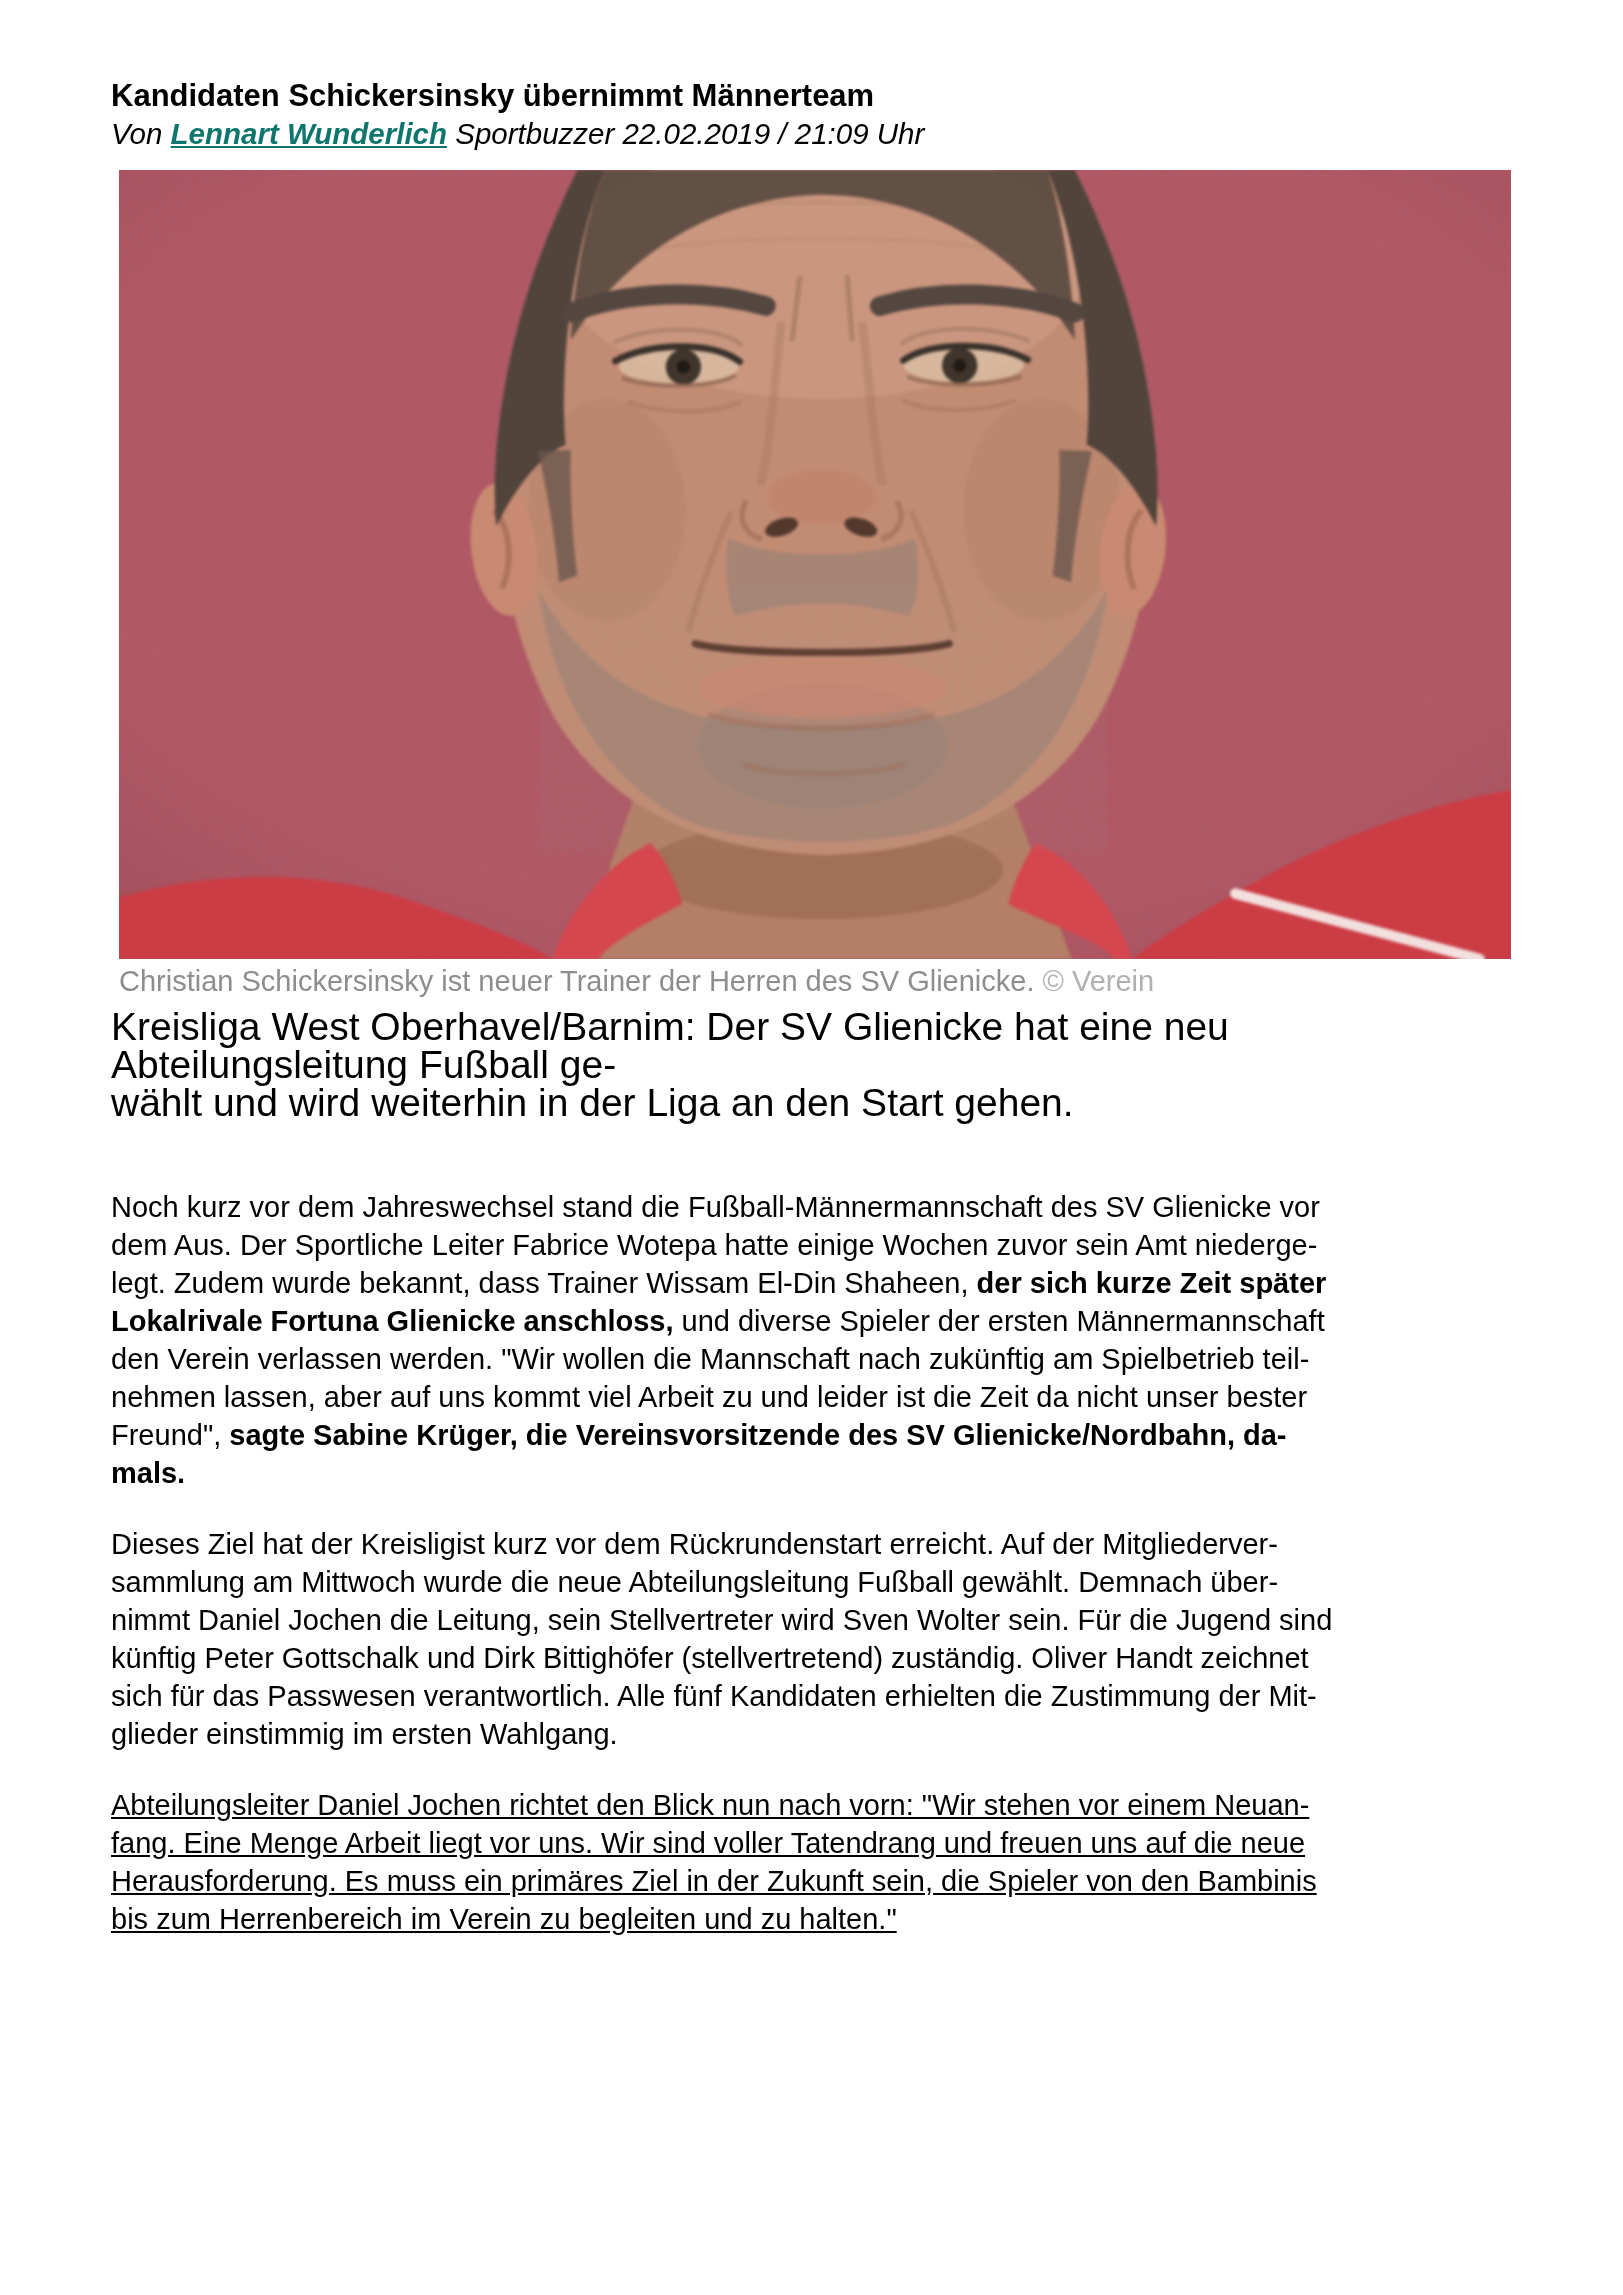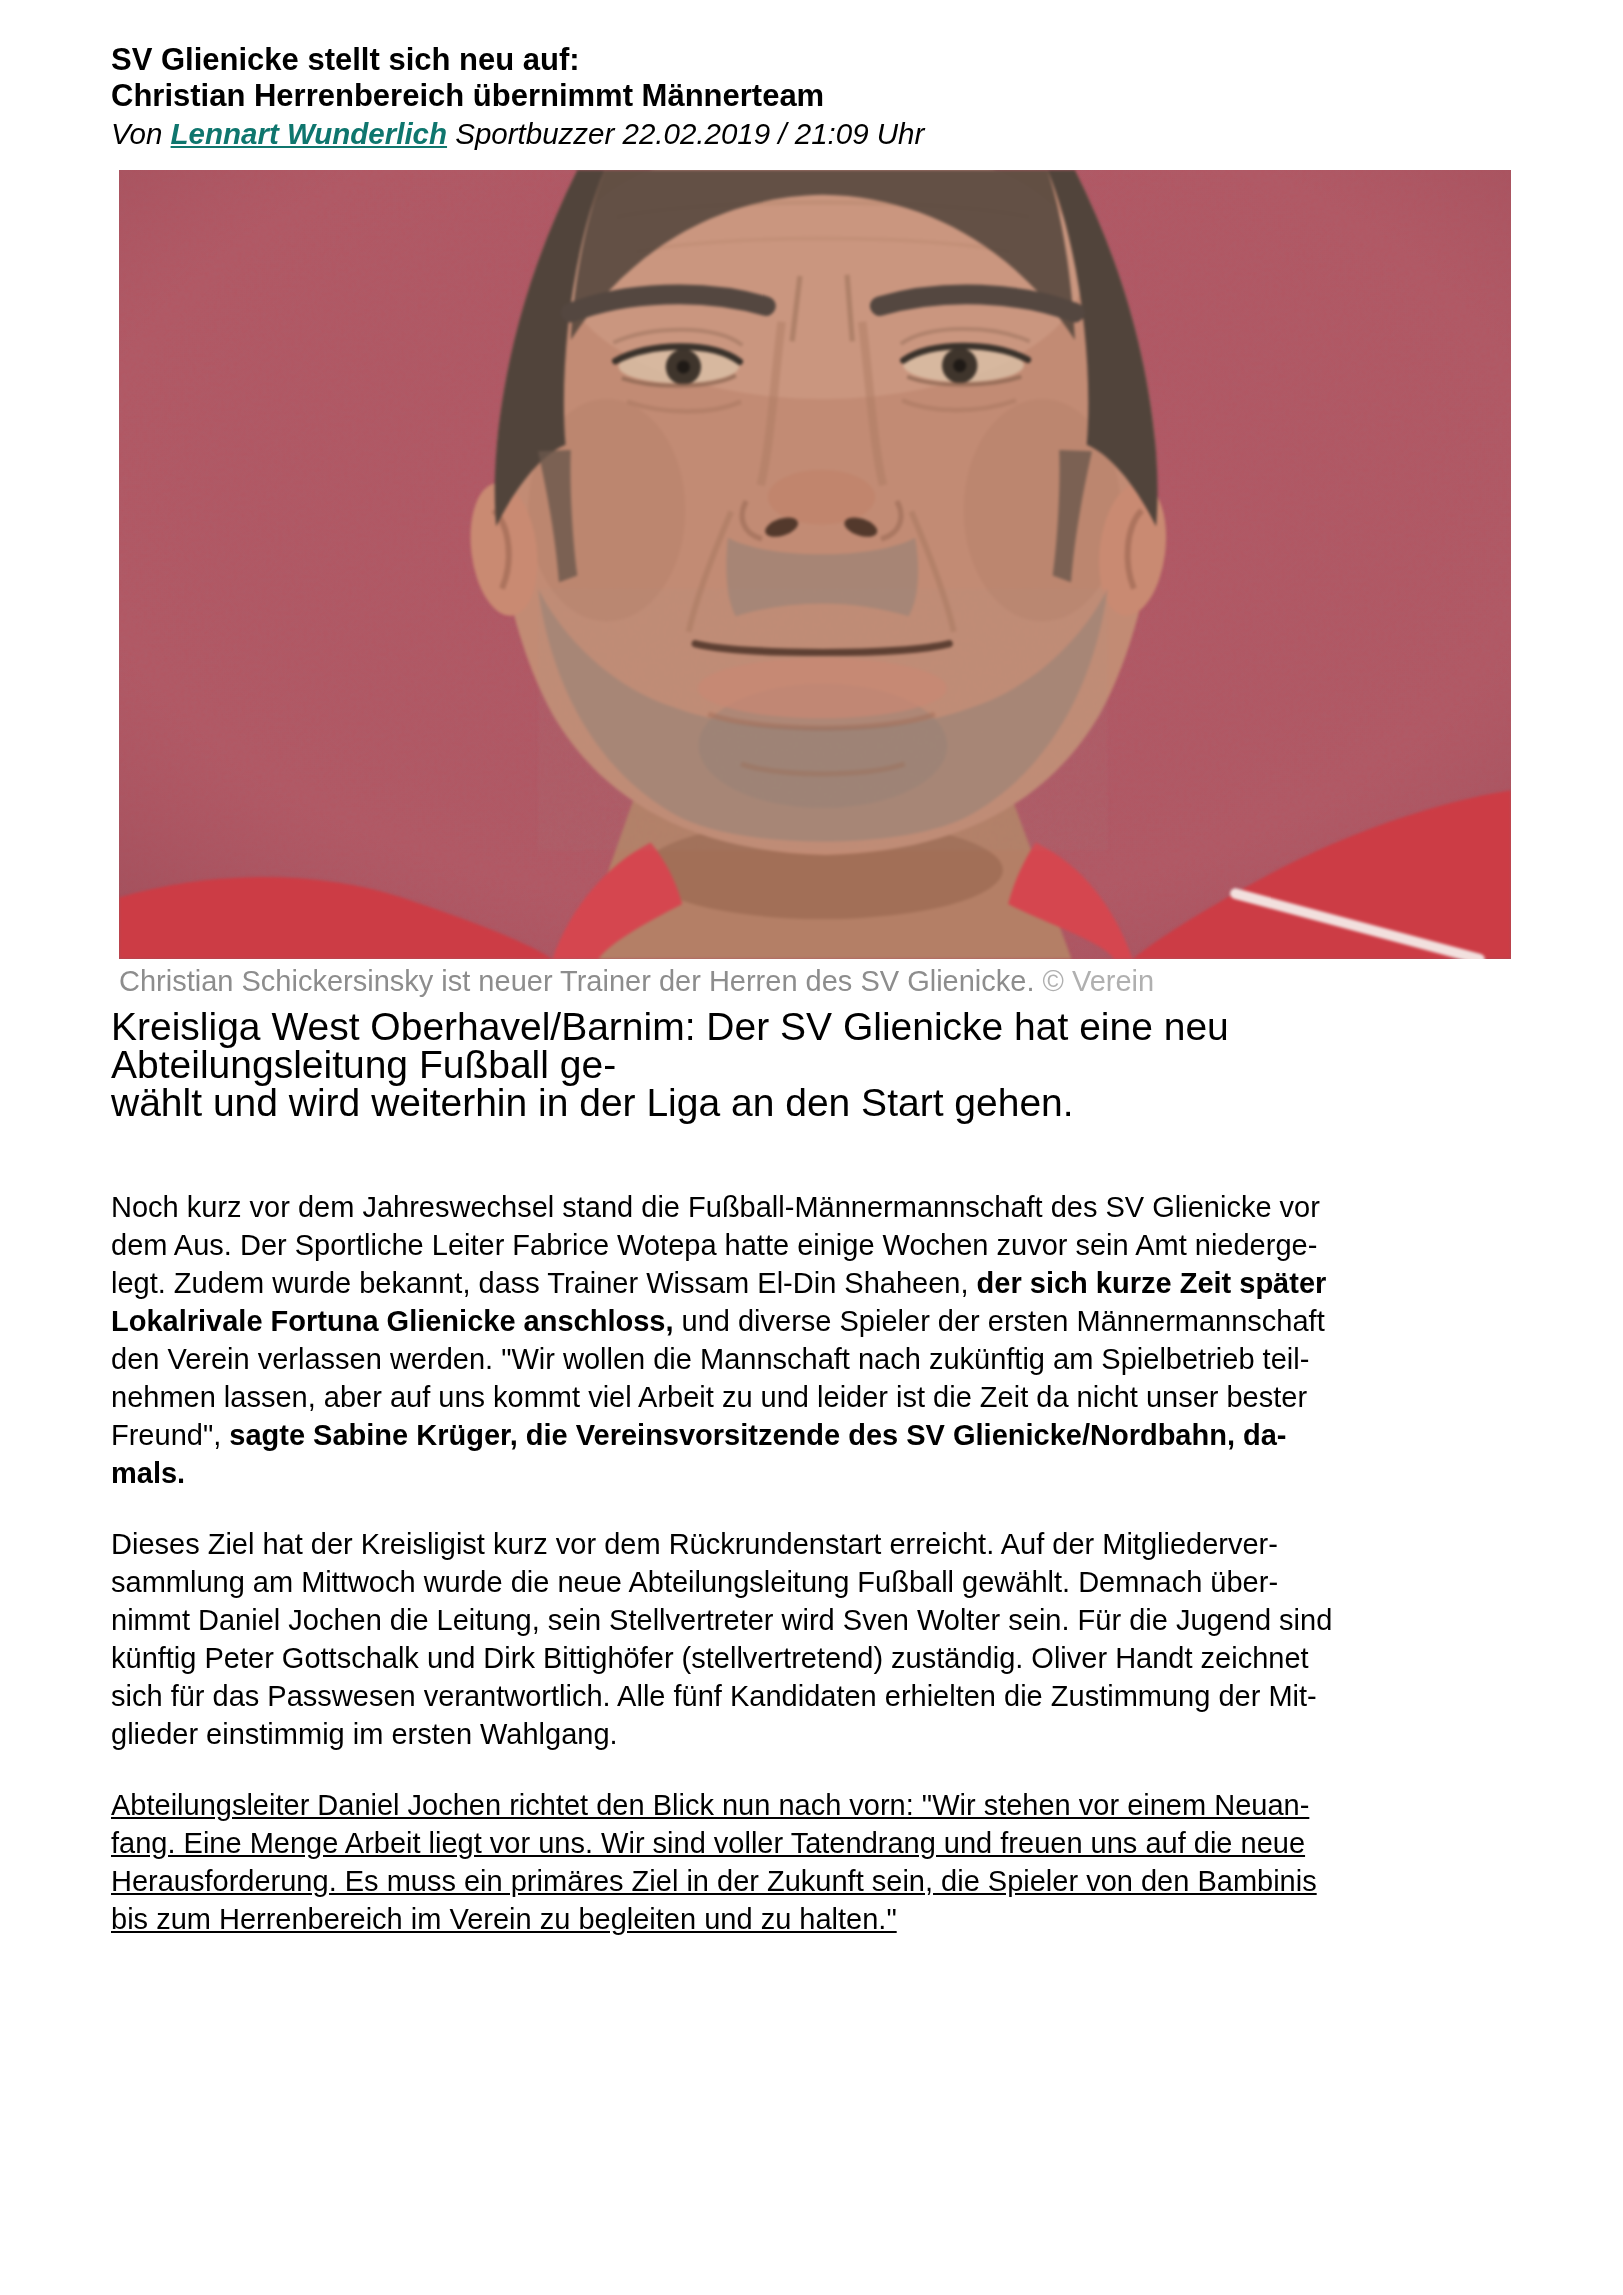--- a/index.html
+++ b/index.html
@@ -26,21 +26,21 @@
   .bodytext p.first{margin-top:66px;}
   .b{font-weight:bold;}
   .subhead{font-size:29.5px;font-weight:bold;line-height:37px;margin:46px 0 0;white-space:pre-line;}
   .closing{margin-top:0 !important;text-decoration:underline;}
 </style>
 </head>
 <body>
 
 <div class="page">
 
-  <h1 class="headline"><span>SV Glienicke stellt sich neu auf:</span><br><span>Christian Herrenbereich übernimmt Männerteam</span></h1>
+  <h1 class="headline"><br><span>Kandidaten Schickersinsky übernimmt Männerteam</span></h1>
 
   <p class="byline"><span>Von </span><a href="#" class="author">Lennart Wunderlich</a><span> Sportbuzzer 22.02.2019 / 21:09 Uhr</span></p>
 
   <figure>
     <svg class="photo" viewBox="0 0 2126 1206" preserveAspectRatio="none" aria-hidden="true">
       <defs>
         <filter id="stucco" x="0" y="0" width="100%" height="100%">
           <feTurbulence type="fractalNoise" baseFrequency="0.16" numOctaves="4" seed="7" stitchTiles="stitch"></feTurbulence>
           <feColorMatrix type="matrix" values="0 0 0 0 0.38  0 0 0 0 0.14  0 0 0 0 0.18  0 0 0 0.55 0"></feColorMatrix>
         </filter>

